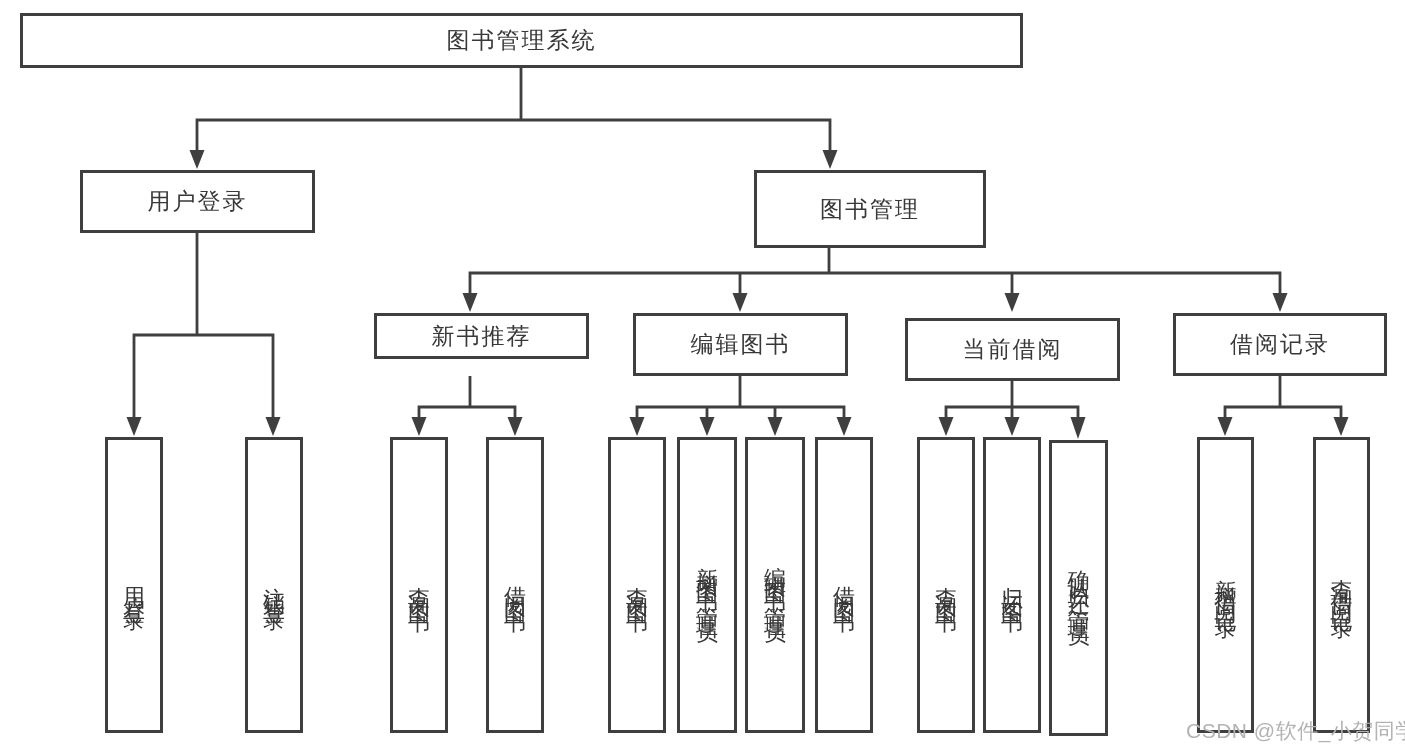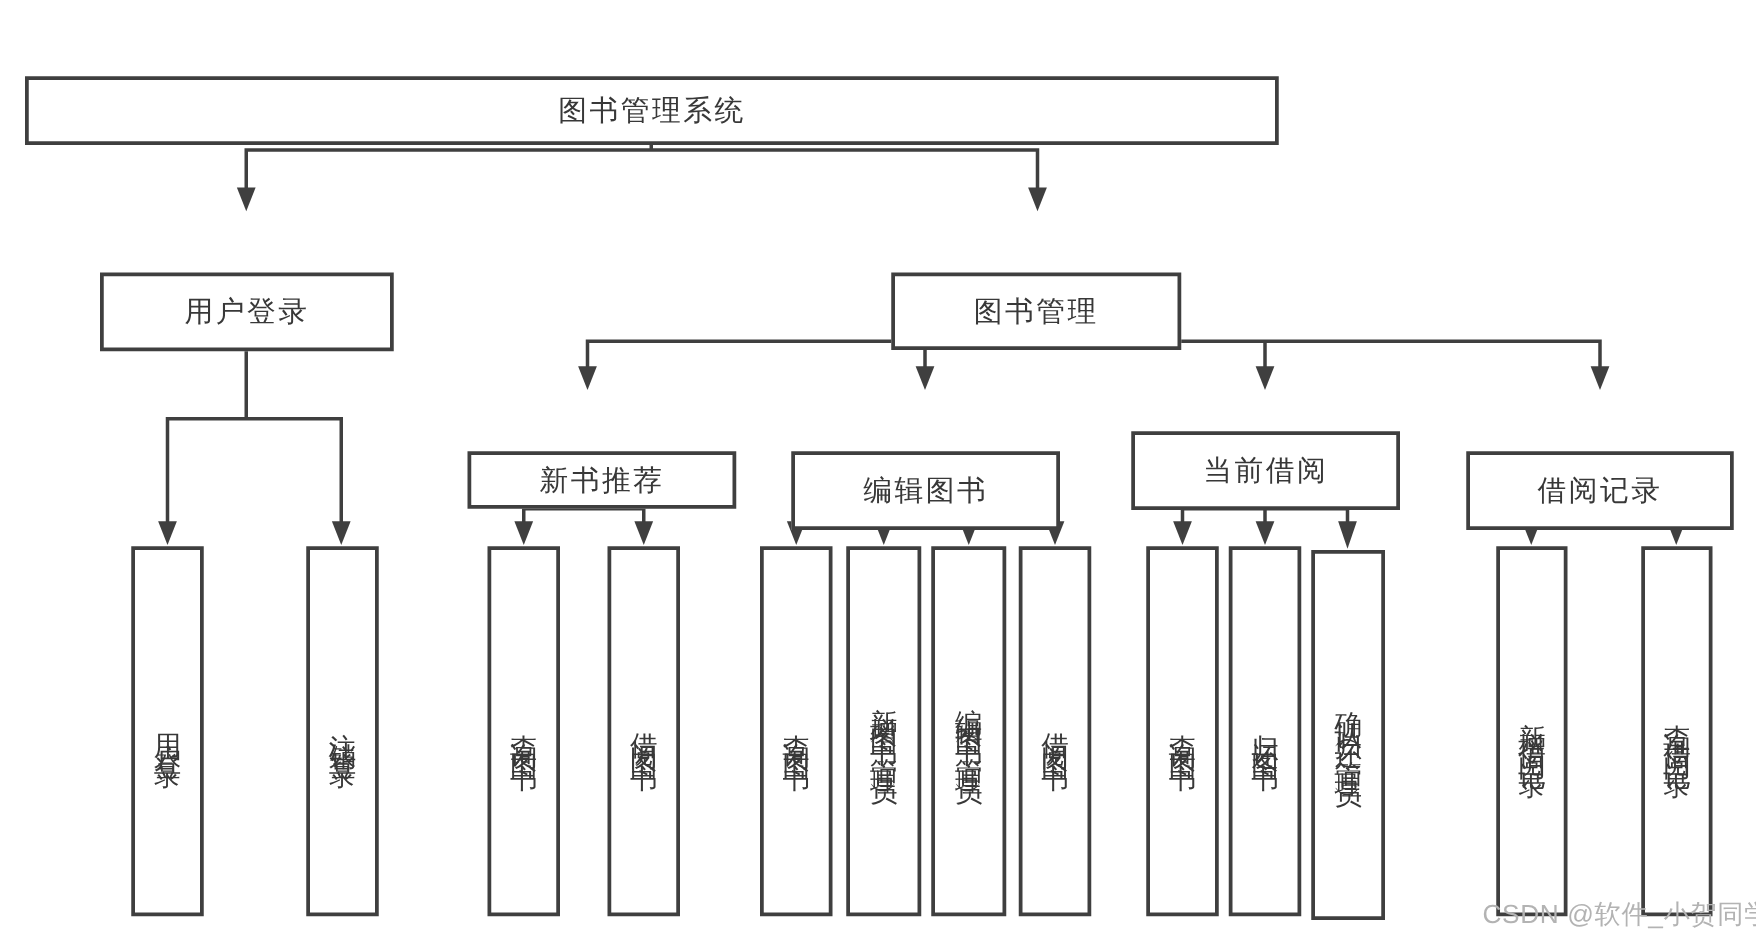--- a/index.html
+++ b/index.html
@@ -35,21 +35,20 @@
     color: #383838;
     display: flex;
     align-items: center;
     justify-content: center;
     text-align: center;
   }
   .hbox {
     font-size: 23px;
     letter-spacing: 2px;
     white-space: nowrap;
-    margin-top: 48px;
   }
   .vbox {
     writing-mode: vertical-rl;
     text-orientation: mixed;
     font-size: 22px;
     letter-spacing: 8px;
     line-height: 1;
   }
   .watermark {
     position: absolute;
@@ -110,25 +109,25 @@
       <polygon points="1070.5,417 1085.5,417 1078,439"></polygon>
 
       <polygon points="1217.5,417 1232.5,417 1225,436"></polygon>
       <polygon points="1333.5,417 1348.5,417 1341,436"></polygon>
     </g>
   </svg>
 
   <div class="box hbox" style="left:20px;top:13px;width:1003px;height:55px">图书管理系统</div>
 
   <div class="box hbox" style="left:80px;top:170px;width:235px;height:63px">用户登录</div>
-  <div class="box hbox" style="left:713px;top:170px;width:232px;height:62px">图书管理</div>
+  <div class="box hbox" style="left:754px;top:170px;width:232px;height:78px">图书管理</div>
 
   <div class="box hbox" style="left:374px;top:313px;width:215px;height:46px">新书推荐</div>
   <div class="box hbox" style="left:633px;top:313px;width:215px;height:63px">编辑图书</div>
-  <div class="box hbox" style="left:905px;top:297px;width:215px;height:63px">当前借阅</div>
+  <div class="box hbox" style="left:905px;top:318px;width:215px;height:63px">当前借阅</div>
   <div class="box hbox" style="left:1173px;top:313px;width:214px;height:63px">借阅记录</div>
 
   <div class="box vbox" style="left:105px;top:437px;width:58px;height:296px">用户登录</div>
   <div class="box vbox" style="left:245px;top:437px;width:58px;height:296px">注销登录</div>
 
   <div class="box vbox" style="left:390px;top:437px;width:58px;height:296px">查询图书</div>
   <div class="box vbox" style="left:486px;top:437px;width:58px;height:296px">借阅图书</div>
 
   <div class="box vbox" style="left:608px;top:437px;width:58px;height:296px">查询图书</div>
   <div class="box vbox" style="left:677px;top:437px;width:60px;height:296px">新增图书（管理员）</div>

